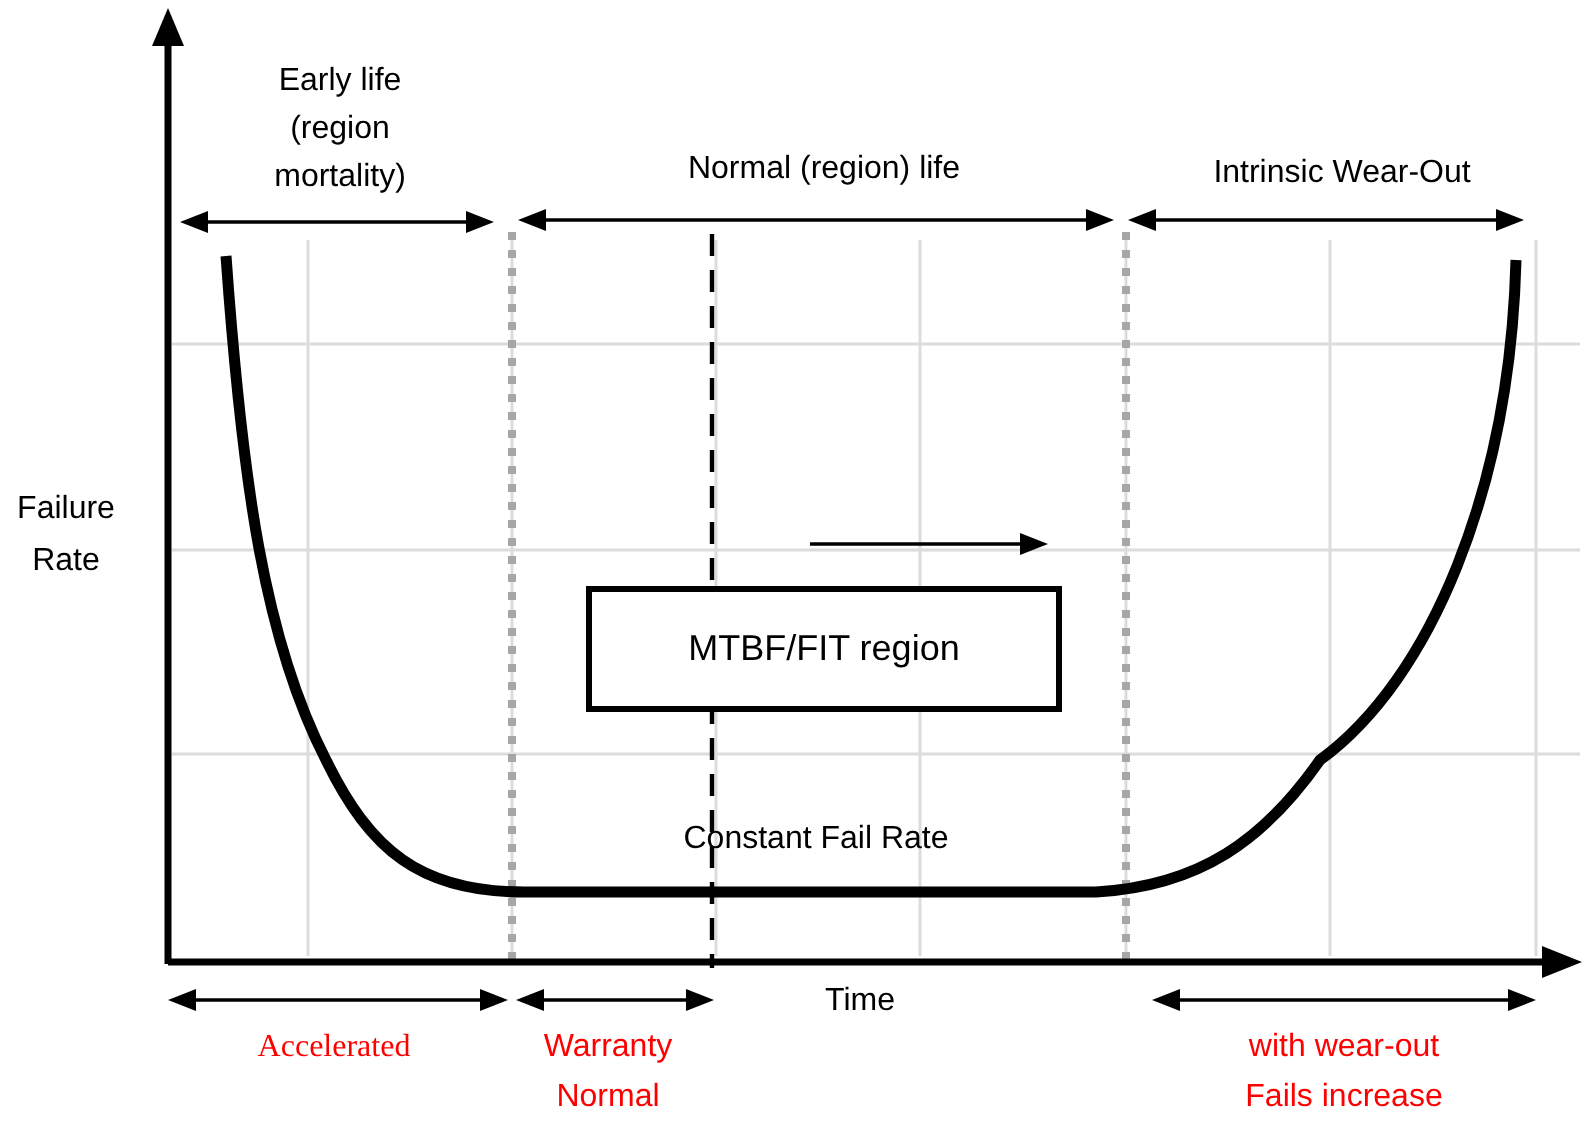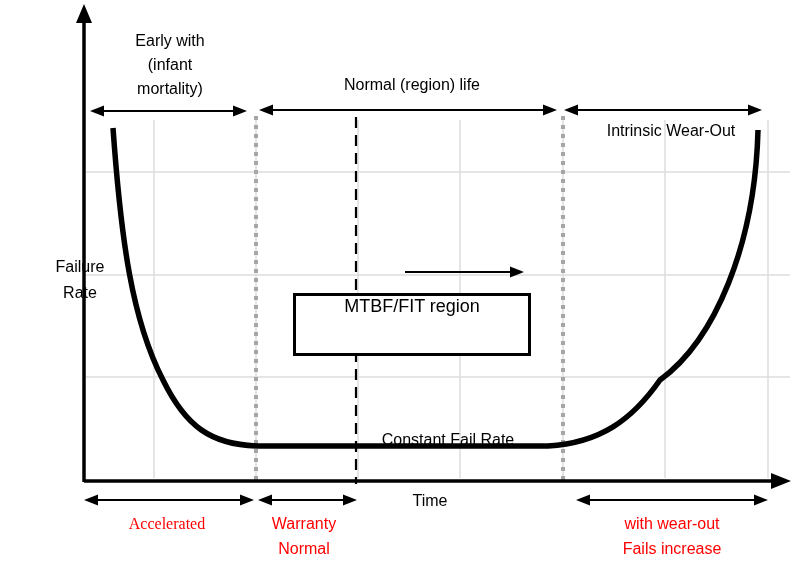--- a/index.html
+++ b/index.html
@@ -35,41 +35,41 @@
     z-index: 2;
     font-size: 16px;
     line-height: 24px;
     text-align: center;
     transform: translateX(-50%);
     white-space: nowrap;
   }
   .lbl span { display: block; }
   .red { color: var(--color-accent-red); line-height: 25px; }
 
-  .y-axis-label { left: 33px; top: 254px; line-height: 26px; margin-left: 47px; }
+  .y-axis-label { left: 33px; top: 242px; line-height: 26px; }
   .early-label    { left: 170px; top: 29px; }
   .normal-label   { left: 412px; top: 73px; }
-  .wearout-label  { left: 671px; top: 75px; margin-top: 44px; }
-  .constant-label { left: 408px; top: 428px; margin-left: 40px; }
+  .wearout-label  { left: 671px; top: 75px; }
+  .constant-label { left: 408px; top: 408px; }
   .time-label     { left: 430px; top: 489px; text-align: center; }
   .accel-label    { left: 167px; top: 511px; font-family: Liberation Serif, serif; }
   .warranty-label { left: 304px; top: 511px; }
   .fails-label    { left: 672px; top: 511px; }
 
   .mtbf-box {
     position: absolute;
     z-index: 2;
     left: 293px;
     top: 293px;
     width: 238px;
     height: 63px;
     background: #ffffff;
     border: 3px solid var(--color-ink);
     display: flex;
-    align-items: flex-start;
+    align-items: center;
     justify-content: center;
     font-size: 18px;
   }
 </style>
 </head>
 <body>
 
 <div id="stage">
 
   <svg id="diagram-svg" width="793" height="564" viewBox="0 0 793 564">
@@ -144,22 +144,22 @@
       <polygon class="span-head" points="768,500 754,494.5 754,505.5"></polygon>
     </g>
   </svg>
 
   <div class="lbl y-axis-label">
     <span>Failure</span>
     <span>Rate</span>
   </div>
 
   <div class="lbl early-label">
-    <span>Early with</span>
-    <span>(infant</span>
+    <span>Early life</span>
+    <span>(region</span>
     <span>mortality)</span>
   </div>
 
   <div class="lbl normal-label">
     <span>Normal (region) life</span>
   </div>
 
   <div class="lbl wearout-label">
     <span>Intrinsic Wear-Out</span>
   </div>

